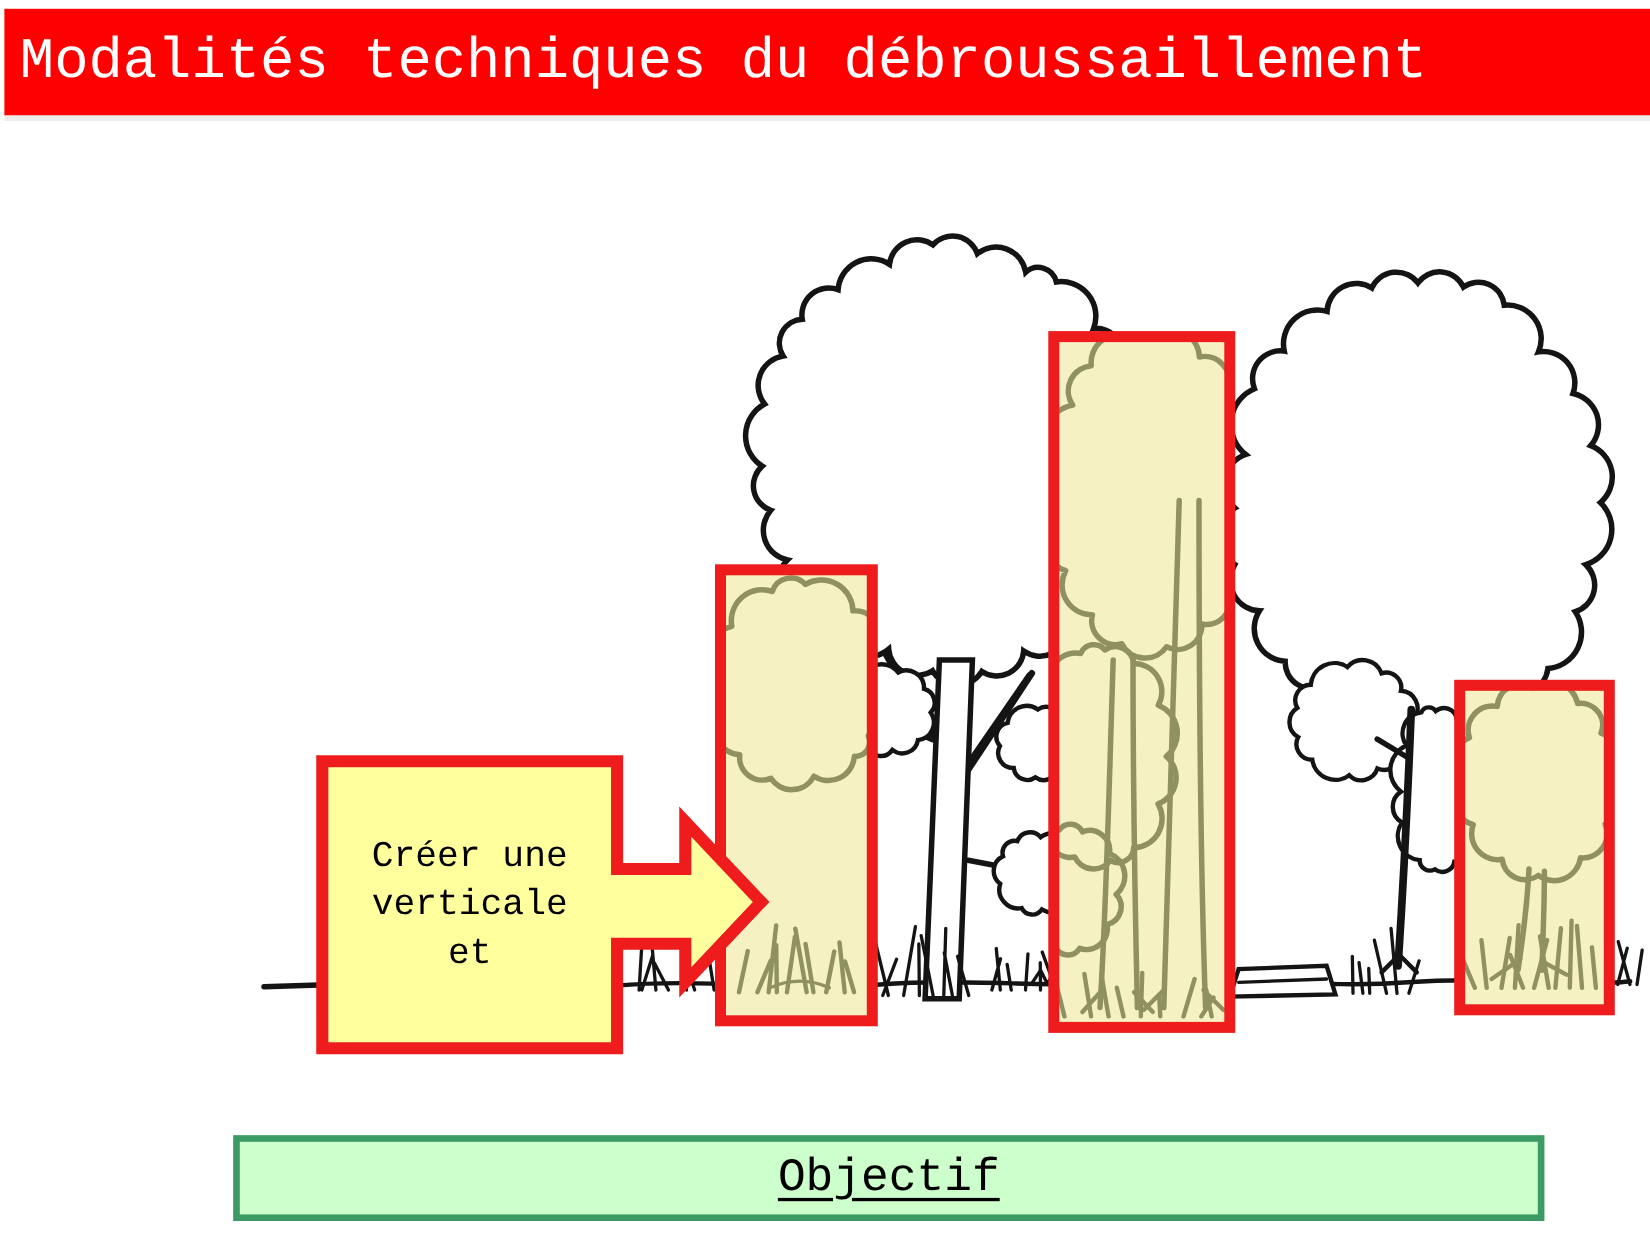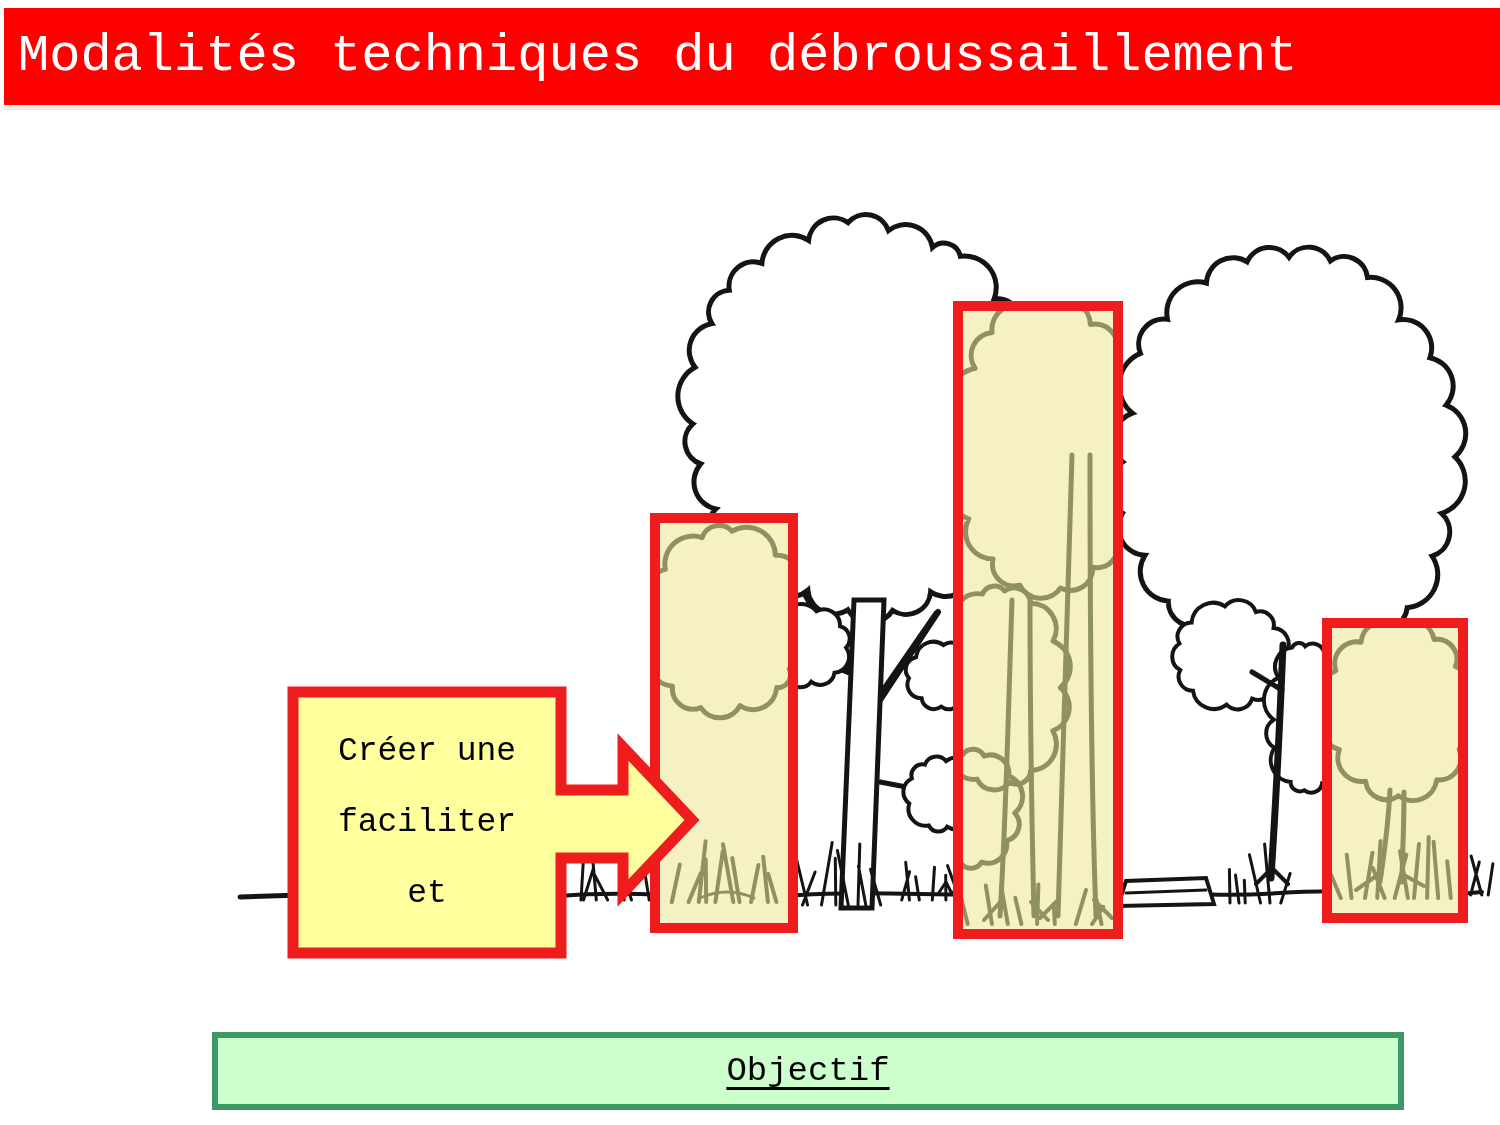--- a/index.html
+++ b/index.html
@@ -10,27 +10,27 @@
   #header-banner{
     position:absolute;left:4px;top:8px;width:1496px;height:97px;
     display:flex;align-items:center;box-sizing:border-box;padding-left:14px;
   }
   #header-banner .title{font-size:52px;letter-spacing:0px;font-weight:400;}
   #header-shadow{position:absolute;left:4px;top:105px;width:1496px;height:5px;background:#ececec;}
   #scene{position:absolute;left:0;top:0;width:1500px;height:1125px;}
   #callout-text{
     position:absolute;left:293px;top:692px;width:268px;height:261px;
     display:flex;flex-direction:column;justify-content:center;align-items:center;
-    font-size:33px;line-height:44px;color:#000;text-align:center;gap:27px;
+    font-size:33px;line-height:44px;color:#000;text-align:center;
   }
   #objective-box{
     position:absolute;left:212px;top:1032px;width:1192px;height:78px;box-sizing:border-box;
     border-style:solid;border-width:6px;
     display:flex;align-items:center;justify-content:center;
-    font-size:34px;color:#000;white-space:pre-wrap;
+    font-size:42px;color:#000;white-space:pre-wrap;
   }
   #objective-box .u{
     text-decoration:underline;text-decoration-thickness:3px;text-underline-offset:7px;
   }
 </style>
 </head>
 <body>
 
 <div id="slide">
 
@@ -118,19 +118,19 @@
           <path d="M1356,890 L1382,872 M1424,886 L1402,874" fill="none" stroke="#8F9161" stroke-width="4" stroke-linecap="round" stroke-linejoin="round"></path>
           <path d="M1340.8,898 L1329.5,871.3 M1351.5,898 L1346.8,854.7 M1365.0,898 L1372.5,852.7 M1377.2,898 L1380.5,841.0 M1384.6,898 L1372.8,868.1 M1394.7,898 L1406.4,854.6 M1407.9,898 L1400.0,851.2 M1414.0,898 L1419.0,843.9 M1427.1,898 L1428.7,837.0 M1438.2,898 L1433.6,841.8 M1450.8,898 L1447.2,861.2 " fill="none" stroke="#8F9161" stroke-width="4" stroke-linecap="round" stroke-linejoin="round"></path>
         </g>
         <rect x="1327" y="623" width="136" height="295" fill="none" stroke="#EE1C1C" stroke-width="10"></rect>
       </g>
       <path d="M293,692 L561,692 L561,790 L623,790 L623,747 L692,820 L623,893 L623,858 L561,858 L561,953 L293,953 Z" fill="#FFFF9E" stroke="#EE1C1C" stroke-width="11" stroke-linejoin="miter"></path>
     </svg>
 
   <div id="callout-text" style="color: rgb(0, 0, 0);">
     <span>Créer une</span>
-    <span>faciliter</span>
+    <span>verticale</span>
     <span>et</span>
   </div>
 
   <div id="objective-box" style="background: rgb(204, 255, 204); border-color: rgb(60, 154, 100); color: rgb(0, 0, 0);"><span class="u">Objectif</span></div>
 
 </div>
 
 </body></html>

